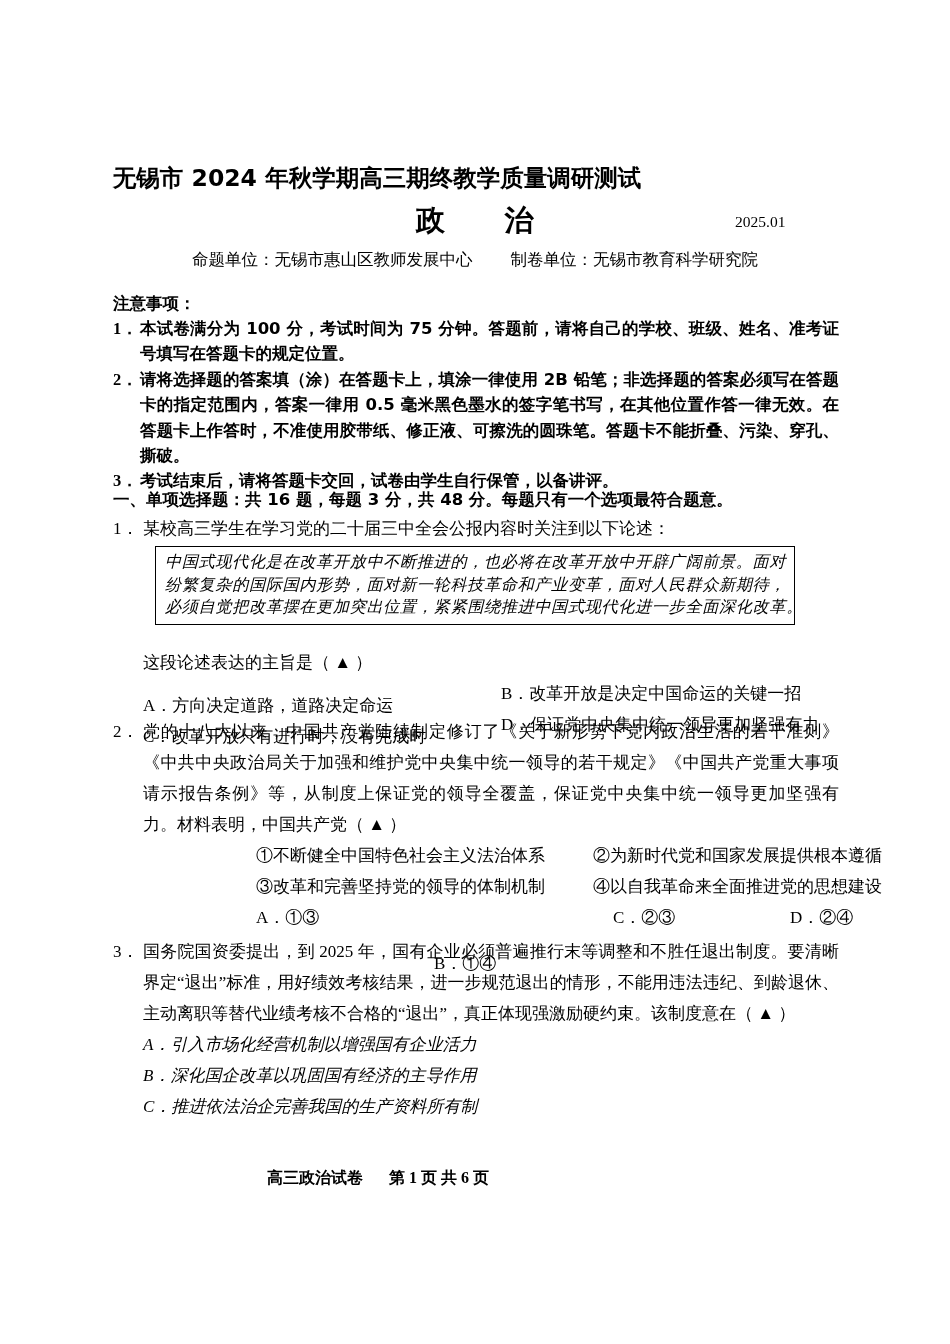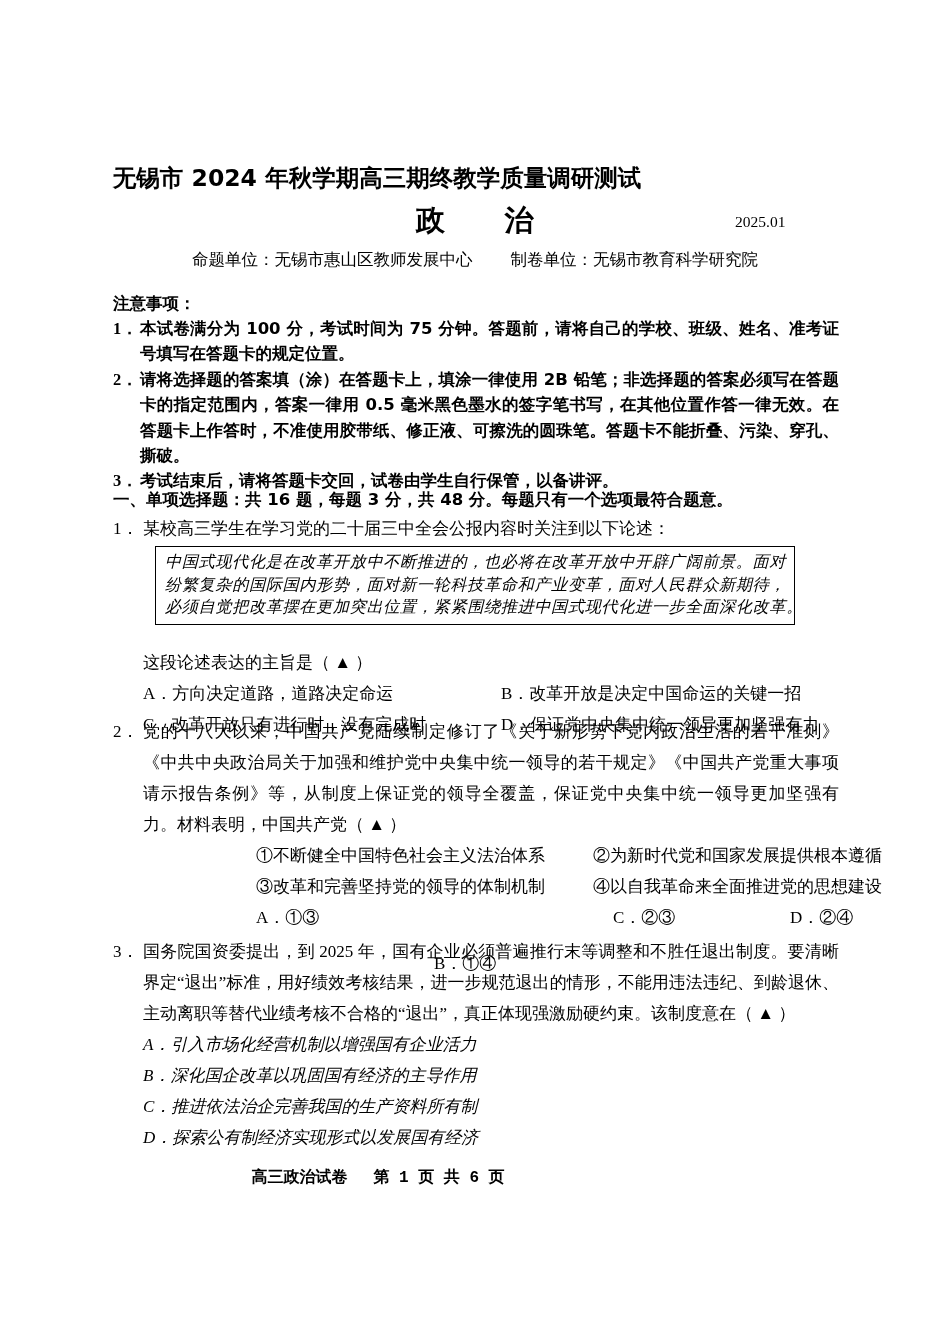--- a/index.html
+++ b/index.html
@@ -159,21 +159,21 @@
     white-space: nowrap;
     text-align: right;
   }
 
   
   .opts-2col {
     padding-left: 30px;
     position: relative;
     height: 31px;
   }
-  .opts-2col .o1 { position:absolute; left: 30px; top: 0; font-size: 17px; line-height: 31px; white-space: nowrap; }
+  .opts-2col .o1 { position:absolute; left: 30px; top: 12px; font-size: 17px; line-height: 31px; white-space: nowrap; }
   .opts-2col .o2 { position:absolute; left: 388px; top: 0; font-size: 17px; line-height: 31px; white-space: nowrap; }
 
   .opts-4col { position: relative; height: 31px; }
   .opts-4col span { position: absolute; top: 0; font-size: 17px; line-height: 31px; white-space: nowrap; }
   .opts-4col .c1 { left: 143px; }
   .opts-4col .c2 { left: 321px; margin-top: 46px; }
   .opts-4col .c3 { left: 500px; }
   .opts-4col .c4 { left: 677px; }
 
   .opt-stack { padding-left: 30px; }
@@ -182,21 +182,21 @@
   .sub-opts { position: relative; height: 31px; }
   .sub-opts .s1 { position:absolute; left: 143px; top:0; font-size: 17px; line-height: 31px; white-space: nowrap; }
   .sub-opts .s2 { position:absolute; left: 480px; top:0; font-size: 17px; line-height: 31px; white-space: nowrap; }
 
   
   .footer {
     position: absolute;
     left: 0; top: 1166px;
     width: 756px;
     text-align: center;
-    font-family: Liberation Mono, monospace;
+    font-family: Liberation Serif, serif;
     font-weight: bold;
     font-size: 16px;
     line-height: 24px;
     white-space: nowrap;
   }
   .footer .fgap { display:inline-block; width: 26px; }
 </style>
 </head>
 <body>
 
@@ -282,21 +282,20 @@
 
   <div class="q" style="top:936px;">
     <div class="q-stem">
       <span class="qnum">3．</span>
       <span>国务院国资委提出，到 2025 年，国有企业必须普遍推行末等调整和不胜任退出制度。要清晰界定“退出”标准，用好绩效考核结果，进一步规范退出的情形，不能用违法违纪、到龄退休、主动离职等替代业绩考核不合格的“退出”，真正体现强激励硬约束。该制度意在（ ▲ ）</span>
     </div>
     <div class="opt-stack">
       <div>A．引入市场化经营机制以增强国有企业活力</div>
       <div>B．深化国企改革以巩固国有经济的主导作用</div>
       <div>C．推进依法治企完善我国的生产资料所有制</div>
-      <div>D．探索公有制经济实现形式以发展国有经济</div>
     </div>
   </div>
 
   <div class="footer">
     <span>高三政治试卷</span><span class="fgap"></span><span>第 1 页 共 6 页</span>
   </div>
 
 </div>
 
 </body></html>

